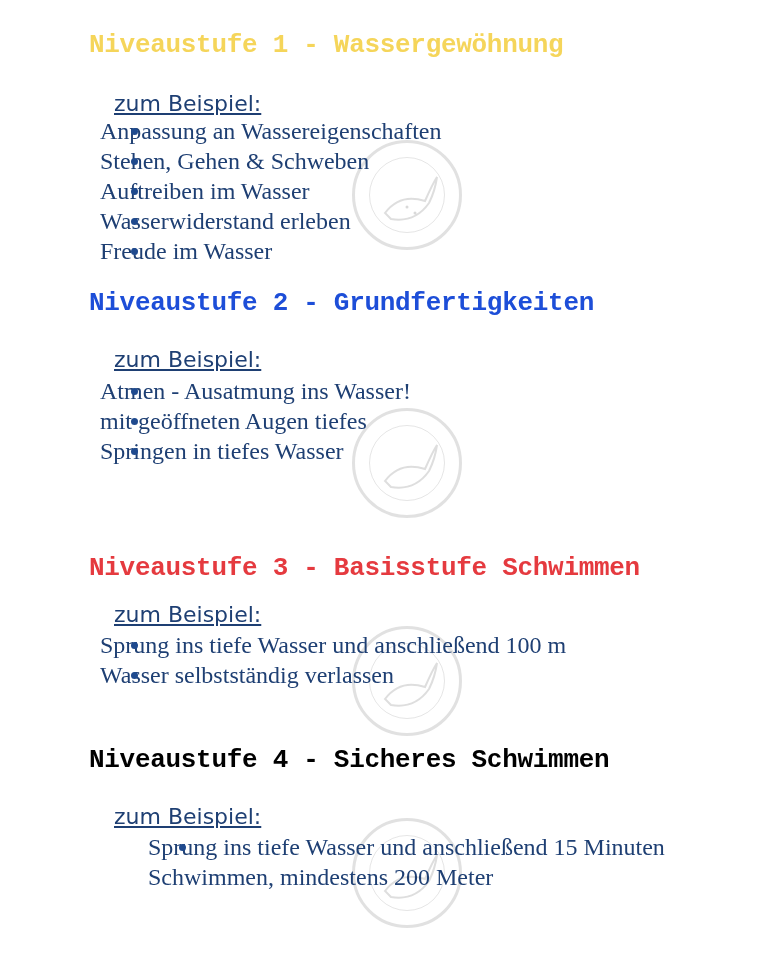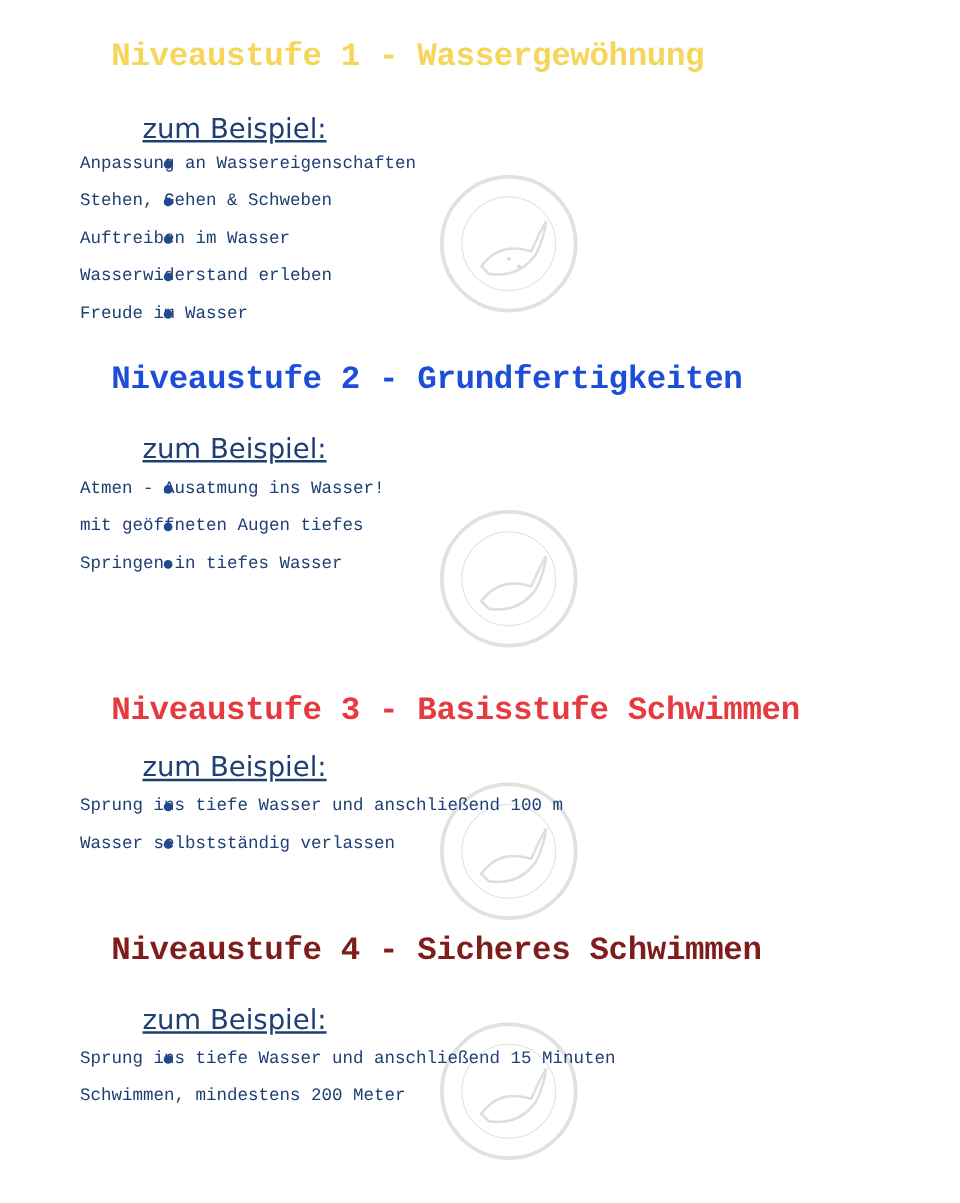--- a/index.html
+++ b/index.html
@@ -14,22 +14,22 @@
       font-size: 26px; letter-spacing: -0.3px; white-space: nowrap;
     }
     .intro {
       position: absolute; left: 114px; margin: 0;
       font-family: "DejaVu Sans", sans-serif; font-size: 22px; color: #1e3f73;
       white-space: nowrap;
       text-decoration: underline;
     }
     ul.items { position: absolute; left: 0; margin: 0; padding: 0; list-style: none; }
     ul.items li {
-      position: relative; padding-left: 64px;
-      font-family: Liberation Mono, monospace; font-size: 14px; line-height: 30px;
+      position: relative; padding-left: 100px;
+      font-family: Liberation Serif, serif; font-size: 24px; line-height: 30px;
       color: #1e3f73; white-space: nowrap;
     }
     ul.items li::before {
       content: ""; position: absolute; left: 131px; top: 12px;
       width: 7px; height: 7px; border-radius: 50%; background: #1f4a8e;
     }
     .watermark {
       position: absolute; width: 110px; height: 110px; border-radius: 50%;
       border: 3px solid rgba(170,170,170,0.35); box-sizing: border-box;
       pointer-events: none;
@@ -91,23 +91,23 @@
 <section class="section" style="top:0;">
   <h2 class="heading" style="top:553px; color:#e53a3f;">Niveaustufe 3 - Basisstufe Schwimmen</h2>
   <p class="intro" style="top:602px;">zum Beispiel:</p>
   <ul class="items" style="top:630px;">
     <li>Sprung ins tiefe Wasser und anschließend 100 m</li>
     <li>Wasser selbstständig verlassen</li>
   </ul>
 </section>
 
 <section class="section" style="top:0;">
-  <h2 class="heading" style="top:745px; color:#7f1d1d;">Niveaustufe 4 - Sicheres Schwimmen</h2>
+  <h2 class="heading" style="top:745px; color:#000000;">Niveaustufe 4 - Sicheres Schwimmen</h2>
   <p class="intro" style="top:804px;">zum Beispiel:</p>
-  <ul class="items" style="top:832px;">
+  <ul class="items" style="top:832px;margin-left:48px;">
     <li>Sprung ins tiefe Wasser und anschließend 15 Minuten</li>
     <li class="cont">Schwimmen, mindestens 200 Meter</li>
   </ul>
 </section>
 
 <style>
   ul.items li.cont::before { display: none; }
 </style>
 
 </body></html>

